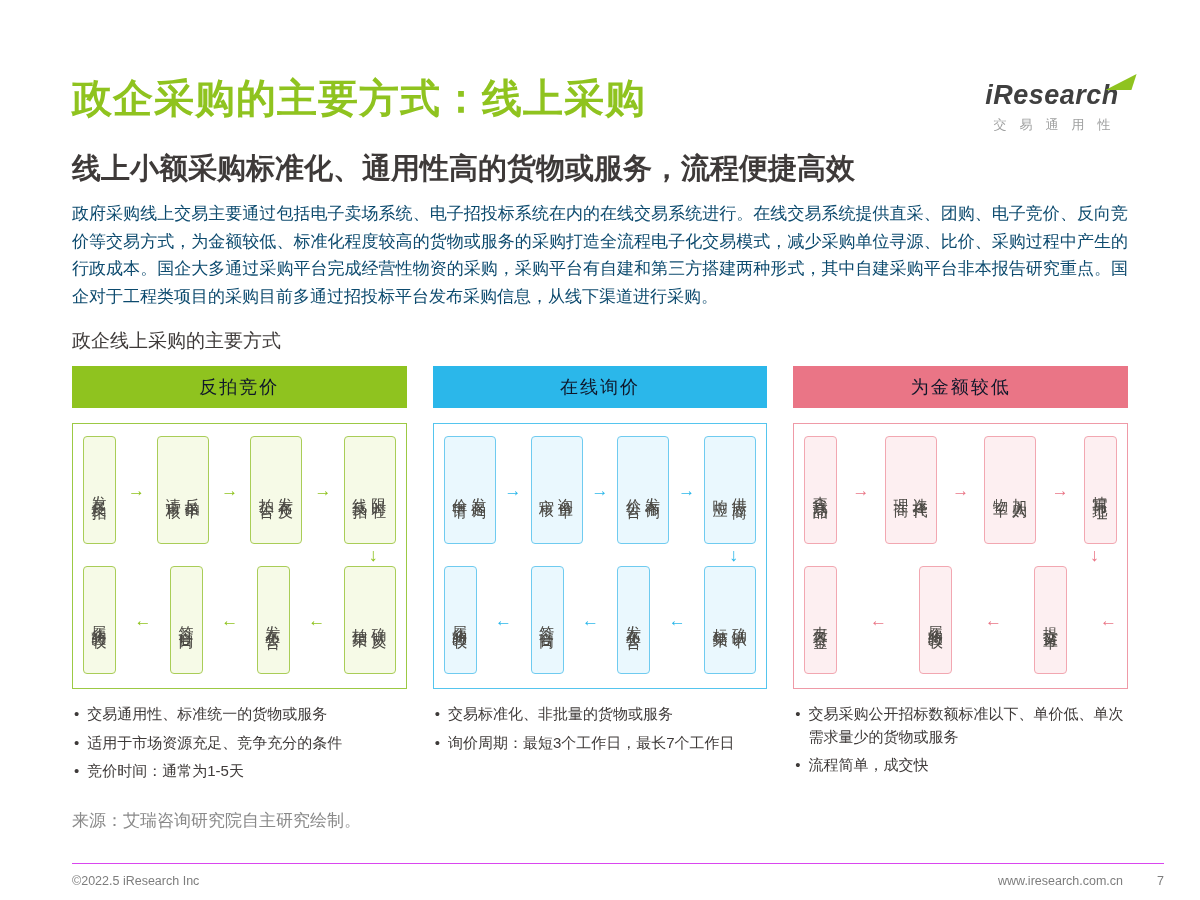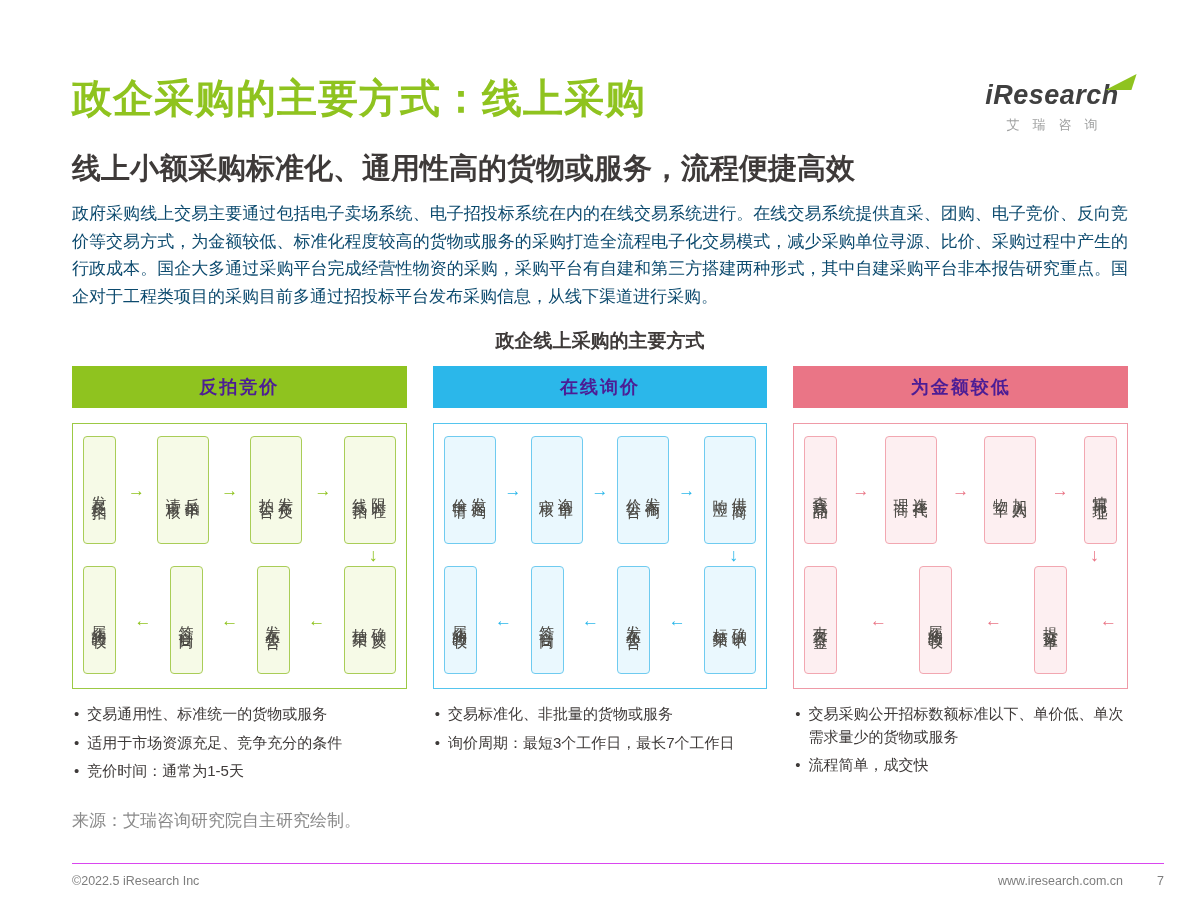--- a/index.html
+++ b/index.html
@@ -21,25 +21,25 @@
   .logo-leaf { position: absolute; top: -8px; right: -6px; width: 0; height: 0;
     border-left: 26px solid transparent; border-bottom: 16px solid #8fc31f;
     transform: skewX(-18deg); }
   .logo-caption { margin-top: 7px; font-size: 13px; color: #9fa0a0; letter-spacing: 13px; text-indent: 13px; white-space: nowrap; }
 
   .subtitle { margin: 16px 0 0; font-size: 29px; font-weight: 700; color: #3e3a39; line-height: 1.25; }
 
   .intro { margin: 14px 0 4px; font-size: 17px; line-height: 1.62; color: #0c4a6e; text-align: justify; }
 
   
-  .diagram-title { text-align: center; font-size: 19px; font-weight: 700; color: #3e3a39; margin: 18px 0 12px; }
+  .diagram-title { font-size: 19px; font-weight: 400; color: #3e3a39; margin: 18px 0 12px; }
   .columns { display: flex; gap: 26px; }
   .col { flex: 1; min-width: 0; }
   .col-header { height: 42px; display: flex; align-items: center; justify-content: center;
-    color: #4c1d95; font-size: 18px; font-weight: 700; letter-spacing: 2px; }
+    color: #0f172a; font-size: 18px; font-weight: 400; letter-spacing: 2px; }
   .flow { margin-top: 15px; border: 1px solid #ccc; padding: 12px 10px 14px; }
   .flow-row { display: flex; justify-content: space-between; align-items: center; }
   .flow-mid { height: 22px; display: flex; justify-content: flex-end; align-items: center; padding-right: 18px; }
   .vbox {
     writing-mode: vertical-rl; text-orientation: upright; white-space: pre-line;
     height: 108px; padding: 7px 6px; border: 1px solid; border-radius: 4px;
     font-size: 15px; line-height: 19px; letter-spacing: 3px; text-align: center;
     color: #4a4843; font-weight: 500;
   }
   .arrow { font-size: 17px; line-height: 1; flex: 0 0 auto; }
@@ -78,21 +78,21 @@
 <body>
 
 <div class="page">
   <div class="content">
 
     <div class="title-row">
       <h1 class="main-title">政企采购的主要方式：线上采购</h1>
       <div class="logo">
         <div class="logo-leaf"></div>
         <div class="logo-brand">iResearch</div>
-        <div class="logo-caption">艾瑞咨询</div>
+        <div class="logo-caption">交易通用性</div>
       </div>
     </div>
 
     <h2 class="subtitle">线上小额采购标准化、通用性高的货物或服务，流程便捷高效</h2>
 
     <p class="intro">政府采购线上交易主要通过包括电子卖场系统、电子招投标系统在内的在线交易系统进行。在线交易系统提供直采、团购、电子竞价、反向竞价等交易方式，为金额较低、标准化程度较高的货物或服务的采购打造全流程电子化交易模式，减少采购单位寻源、比价、采购过程中产生的行政成本。国企大多通过采购平台完成经营性物资的采购，采购平台有自建和第三方搭建两种形式，其中自建采购平台非本报告研究重点。国企对于工程类项目的采购目前多通过招投标平台发布采购信息，从线下渠道进行采购。</p>
 
     <div class="diagram-title">政企线上采购的主要方式</div>
 
     <div class="columns">

